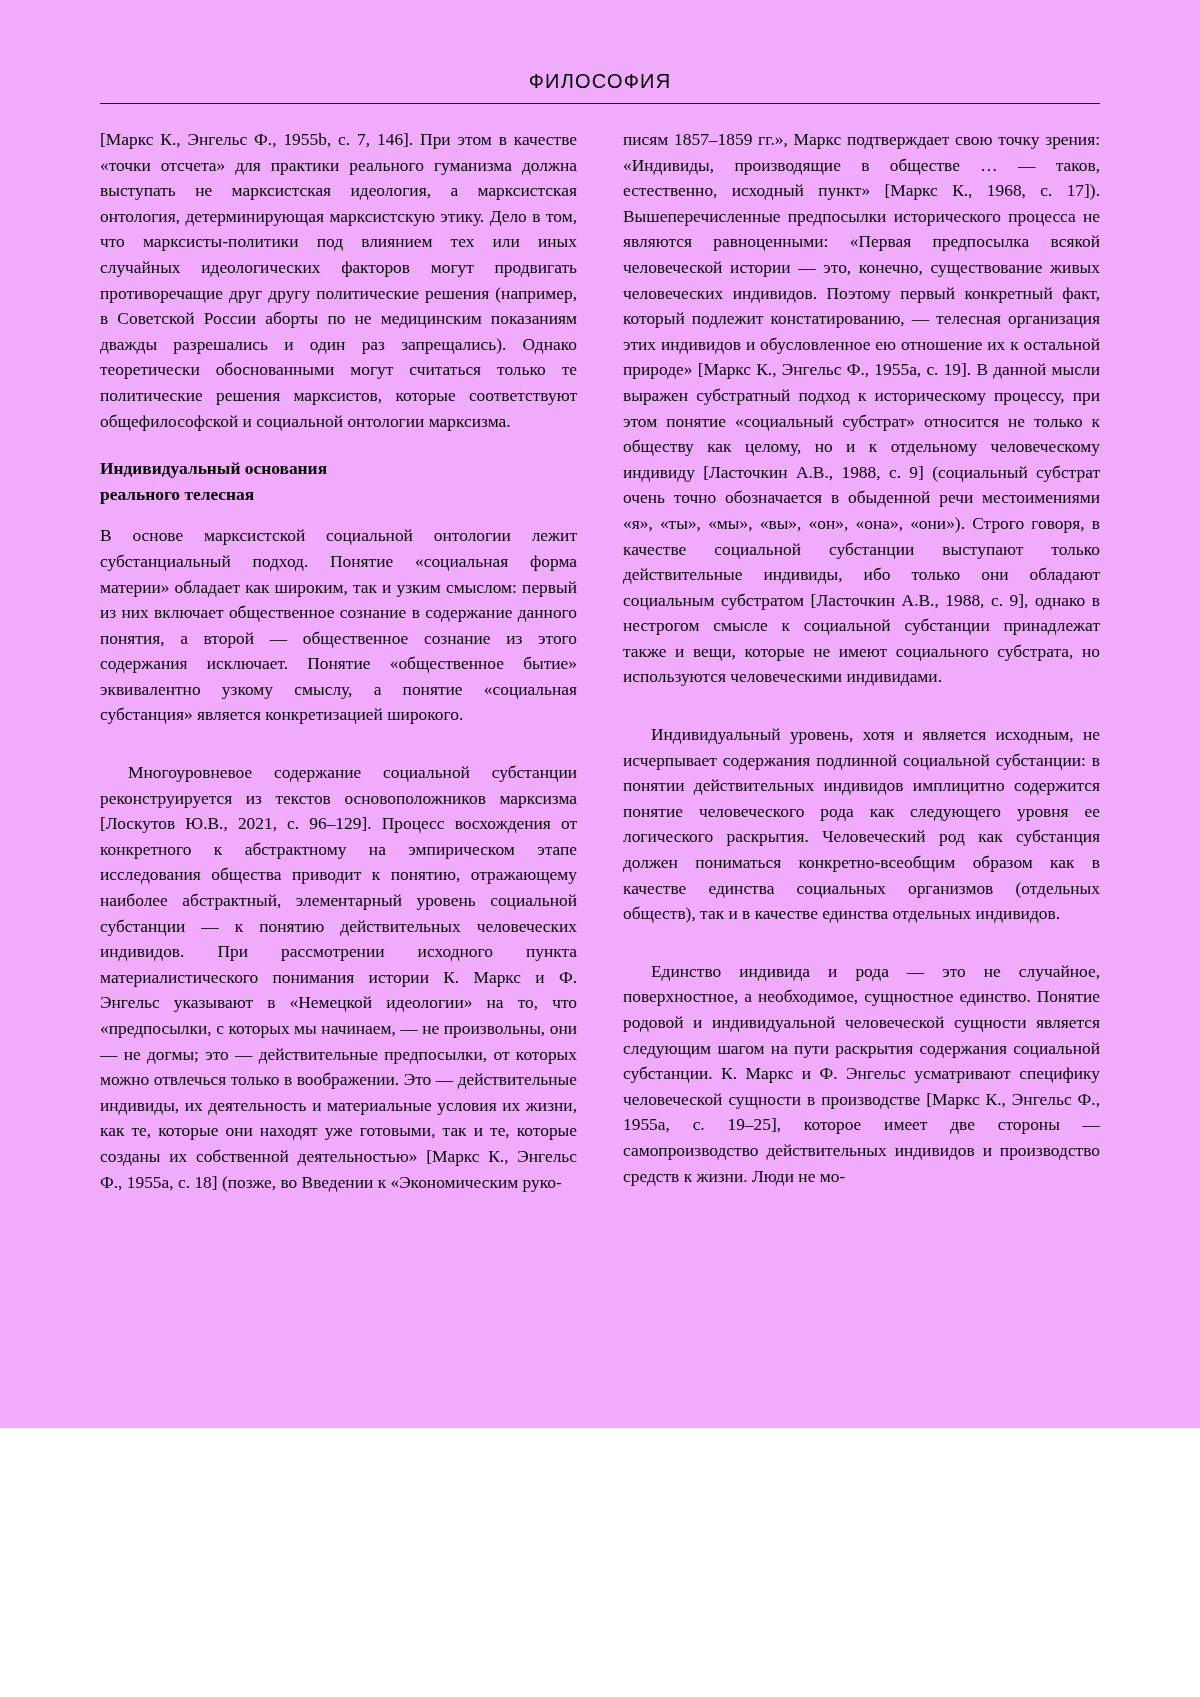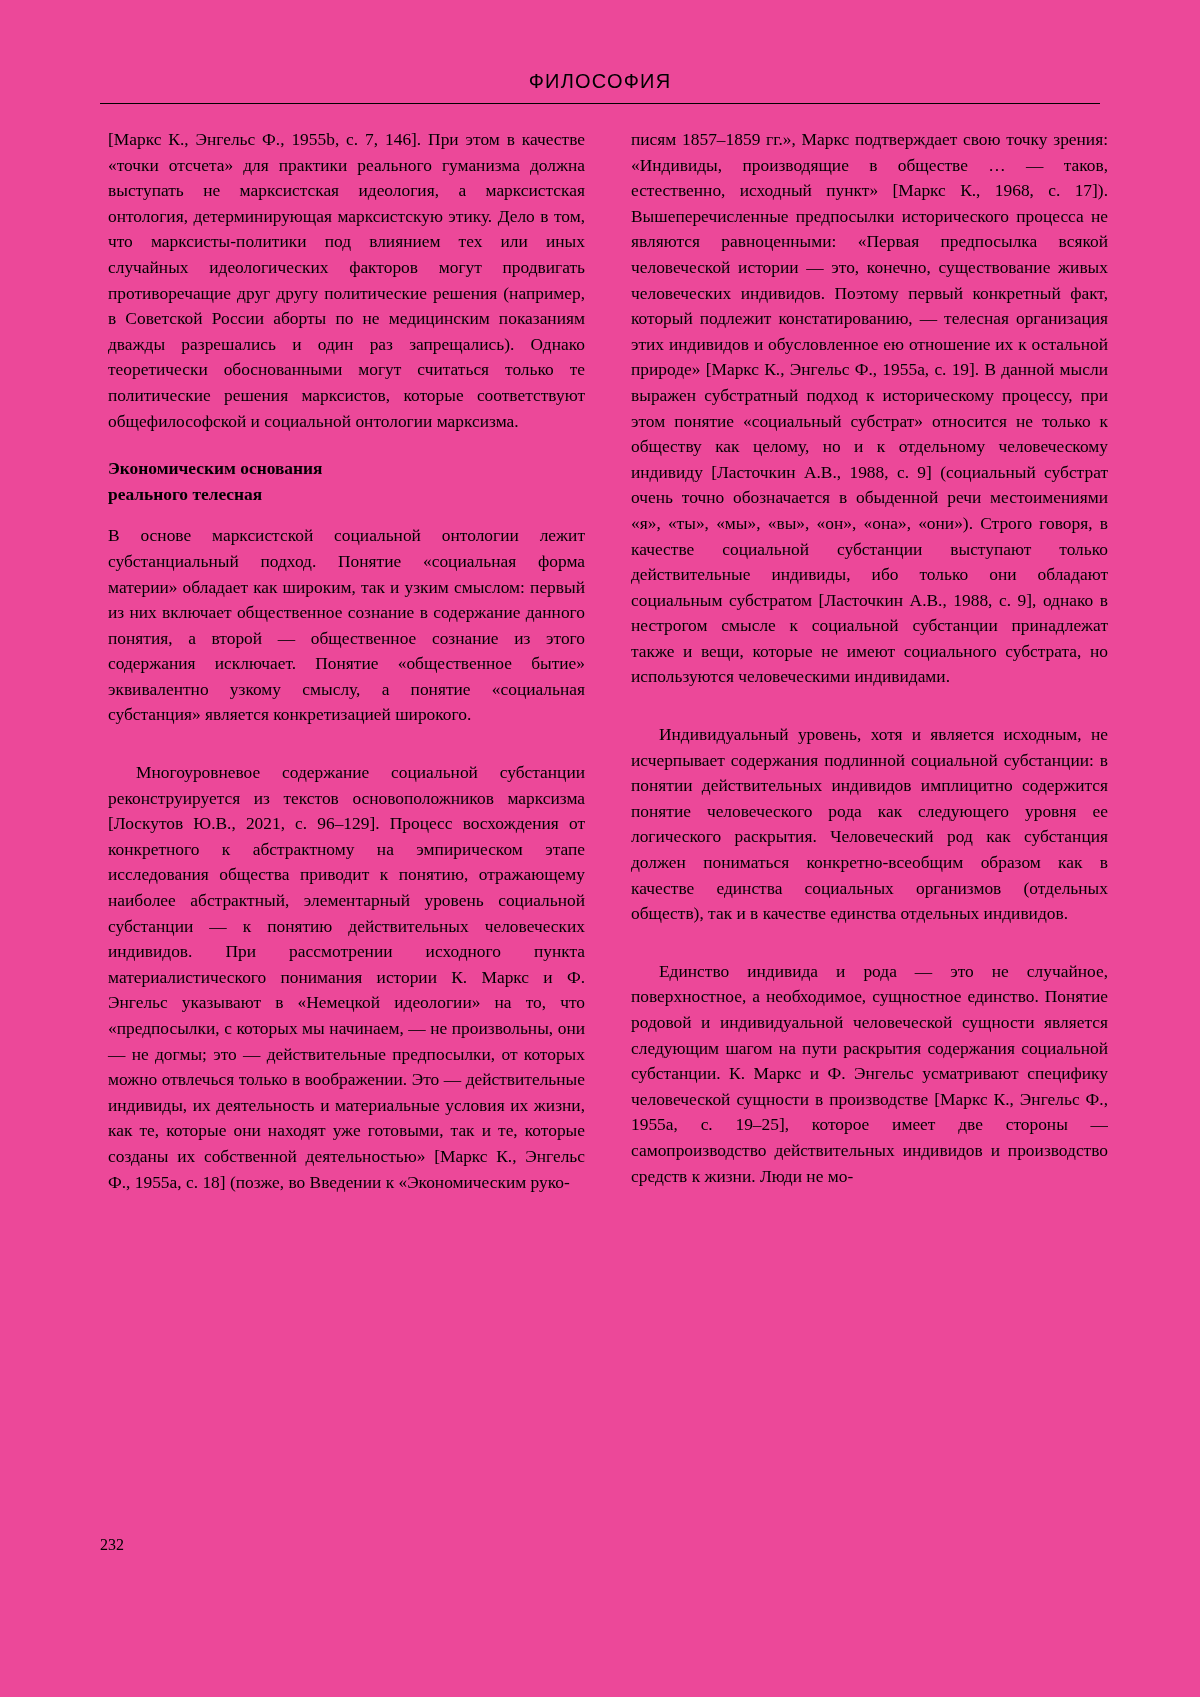--- a/index.html
+++ b/index.html
@@ -3,23 +3,23 @@
 <meta charset="utf-8">
 <style>
   html, body {
     margin: 0;
     padding: 0;
     background: #ffffff;
   }
   .page {
     position: relative;
     width: 1200px;
-    height: 1697px;
+    height: 1428px;
     margin: 0 auto;
-    background: #ec4899;
+    background: #f0abfc;
     font-family: "Liberation Serif", serif;
     color: #000000;
     box-sizing: border-box;
   }
   .header {
     position: absolute;
     top: 70px;
     left: 100px;
     width: 1000px;
     text-align: center;
@@ -34,21 +34,21 @@
     position: absolute;
     top: 103px;
     left: 100px;
     width: 1000px;
     height: 1px;
     background: #000;
   }
   .columns {
     position: absolute;
     top: 127px;
-    left: 108px;
+    left: 100px;
     width: 1000px;
     display: flex;
     gap: 46px;
   }
   .col {
     width: 477px;
   }
   p {
     margin: 0;
     font-size: 17.4px;
@@ -87,21 +87,21 @@
     <div class="header-title">ФИЛОСОФИЯ</div>
   </div>
   <div class="header-rule"></div>
 
   <div class="columns">
 
     <div class="col">
       <p>[Маркс К., Энгельс Ф., 1955b, с. 7, 146]. При этом в качестве «точки отсчета» для практики реального гуманизма должна выступать не марксистская идеология, а марксистская онтология, детерминирующая марксистскую этику. Дело в том, что марксисты-политики под влиянием тех или иных случайных идеологических факторов могут продвигать противоречащие друг другу политические решения (например, в Советской России аборты по не медицинским показаниям дважды разрешались и один раз запрещались). Однако теоретически обоснованными могут считаться только те политические решения марксистов, которые соответствуют общефилософской и социальной онтологии марксизма.</p>
 
       <h2 class="subhead">
-        <span>Экономическим основания</span>
+        <span>Индивидуальный основания</span>
         <span>реального телесная</span>
       </h2>
 
       <p>В основе марксистской социальной онтологии лежит субстанциальный подход. Понятие «социальная форма материи» обладает как широким, так и узким смыслом: первый из них включает общественное сознание в содержание данного понятия, а второй — общественное сознание из этого содержания исключает. Понятие «общественное бытие» эквивалентно узкому смыслу, а понятие «социальная субстанция» является конкретизацией широкого.</p>
       <p class="indent">Многоуровневое содержание социальной субстанции реконструируется из текстов основоположников марксизма [Лоскутов Ю.В., 2021, с. 96–129]. Процесс восхождения от конкретного к абстрактному на эмпирическом этапе исследования общества приводит к понятию, отражающему наиболее абстрактный, элементарный уровень социальной субстанции — к понятию действительных человеческих индивидов. При рассмотрении исходного пункта материалистического понимания истории К. Маркс и Ф. Энгельс указывают в «Немецкой идеологии» на то, что «предпосылки, с которых мы начинаем, — не произвольны, они — не догмы; это — действительные предпосылки, от которых можно отвлечься только в воображении. Это — действительные индивиды, их деятельность и материальные условия их жизни, как те, которые они находят уже готовыми, так и те, которые созданы их собственной деятельностью» [Маркс К., Энгельс Ф., 1955a, с. 18] (позже, во Введении к «Экономическим руко-</p>
     </div>
 
     <div class="col">
       <p>писям 1857–1859 гг.», Маркс подтверждает свою точку зрения: «Индивиды, производящие в обществе … — таков, естественно, исходный пункт» [Маркс К., 1968, с. 17]). Вышеперечисленные предпосылки исторического процесса не являются равноценными: «Первая предпосылка всякой человеческой истории — это, конечно, существование живых человеческих индивидов. Поэтому первый конкретный факт, который подлежит констатированию, — телесная организация этих индивидов и обусловленное ею отношение их к остальной природе» [Маркс К., Энгельс Ф., 1955a, с. 19]. В данной мысли выражен субстратный подход к историческому процессу, при этом понятие «социальный субстрат» относится не только к обществу как целому, но и к отдельному человеческому индивиду [Ласточкин А.В., 1988, с. 9] (социальный субстрат очень точно обозначается в обыденной речи местоимениями «я», «ты», «мы», «вы», «он», «она», «они»). Строго говоря, в качестве социальной субстанции выступают только действительные индивиды, ибо только они обладают социальным субстратом [Ласточкин А.В., 1988, с. 9], однако в нестрогом смысле к социальной субстанции принадлежат также и вещи, которые не имеют социального субстрата, но используются человеческими индивидами.</p>
       <p class="indent">Индивидуальный уровень, хотя и является исходным, не исчерпывает содержания подлинной социальной субстанции: в понятии действительных индивидов имплицитно содержится понятие человеческого рода как следующего уровня ее логического раскрытия. Человеческий род как субстанция должен пониматься конкретно-всеобщим образом как в качестве единства социальных организмов (отдельных обществ), так и в качестве единства отдельных индивидов.</p>

